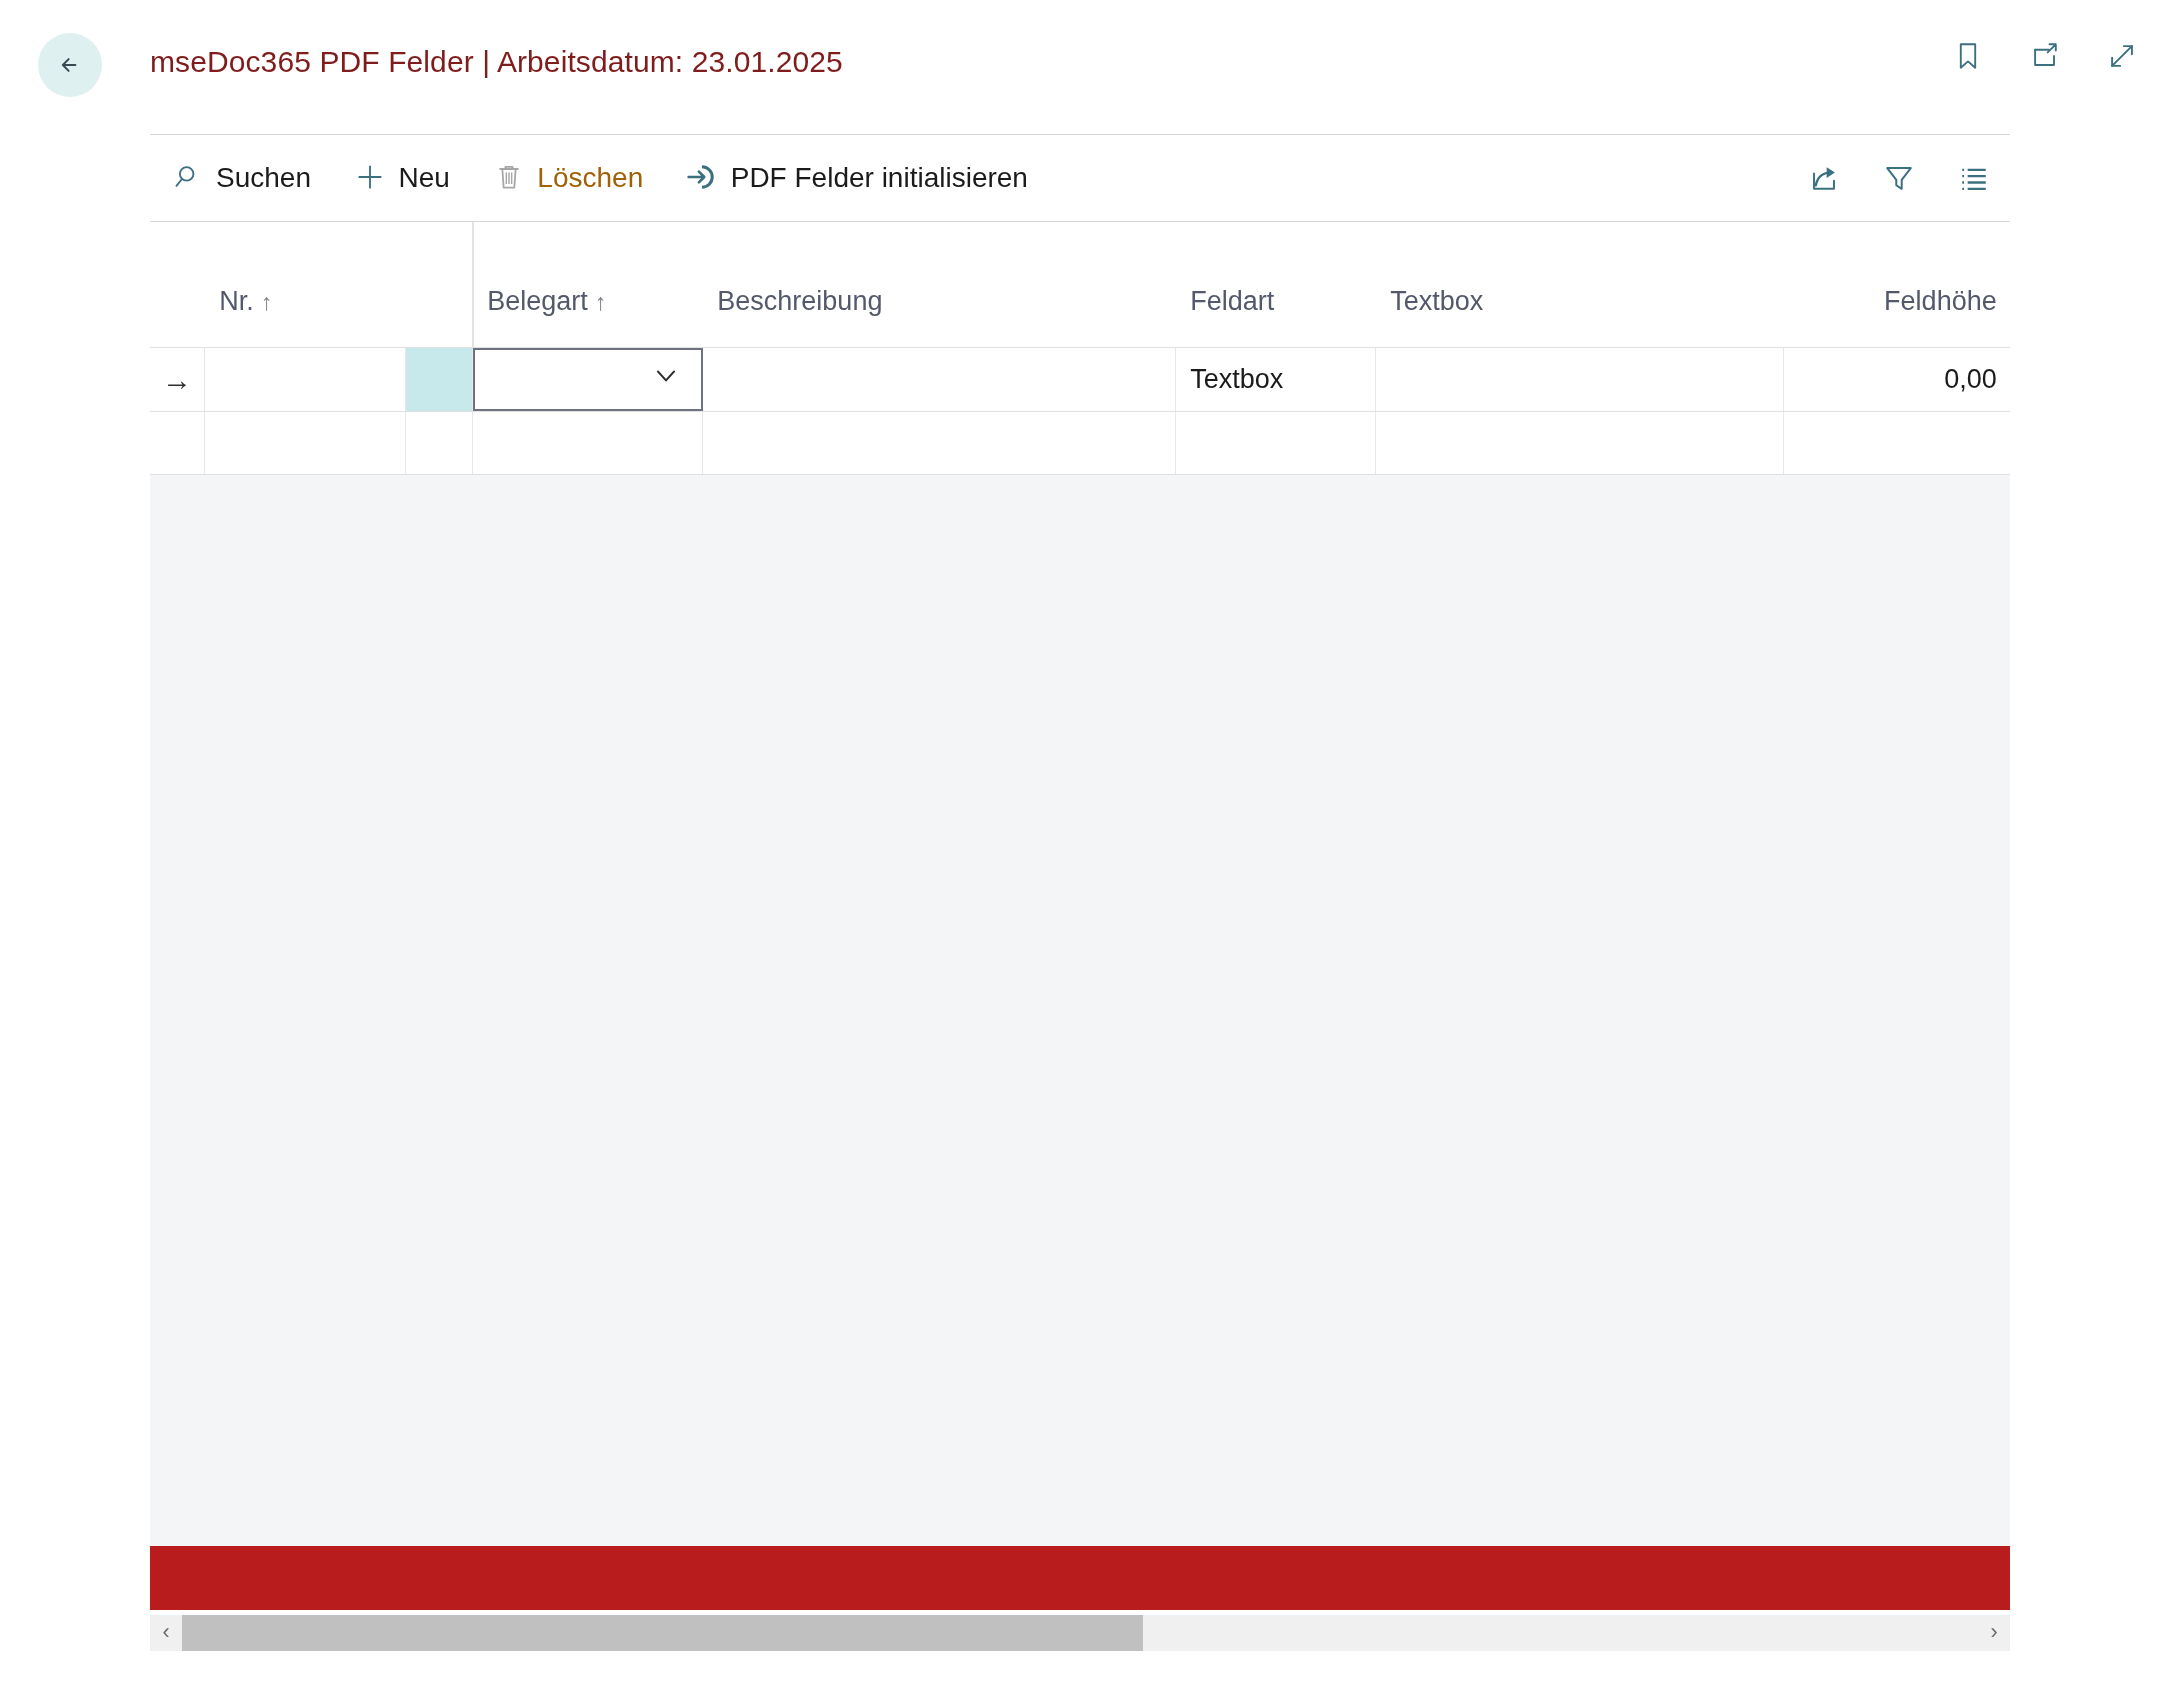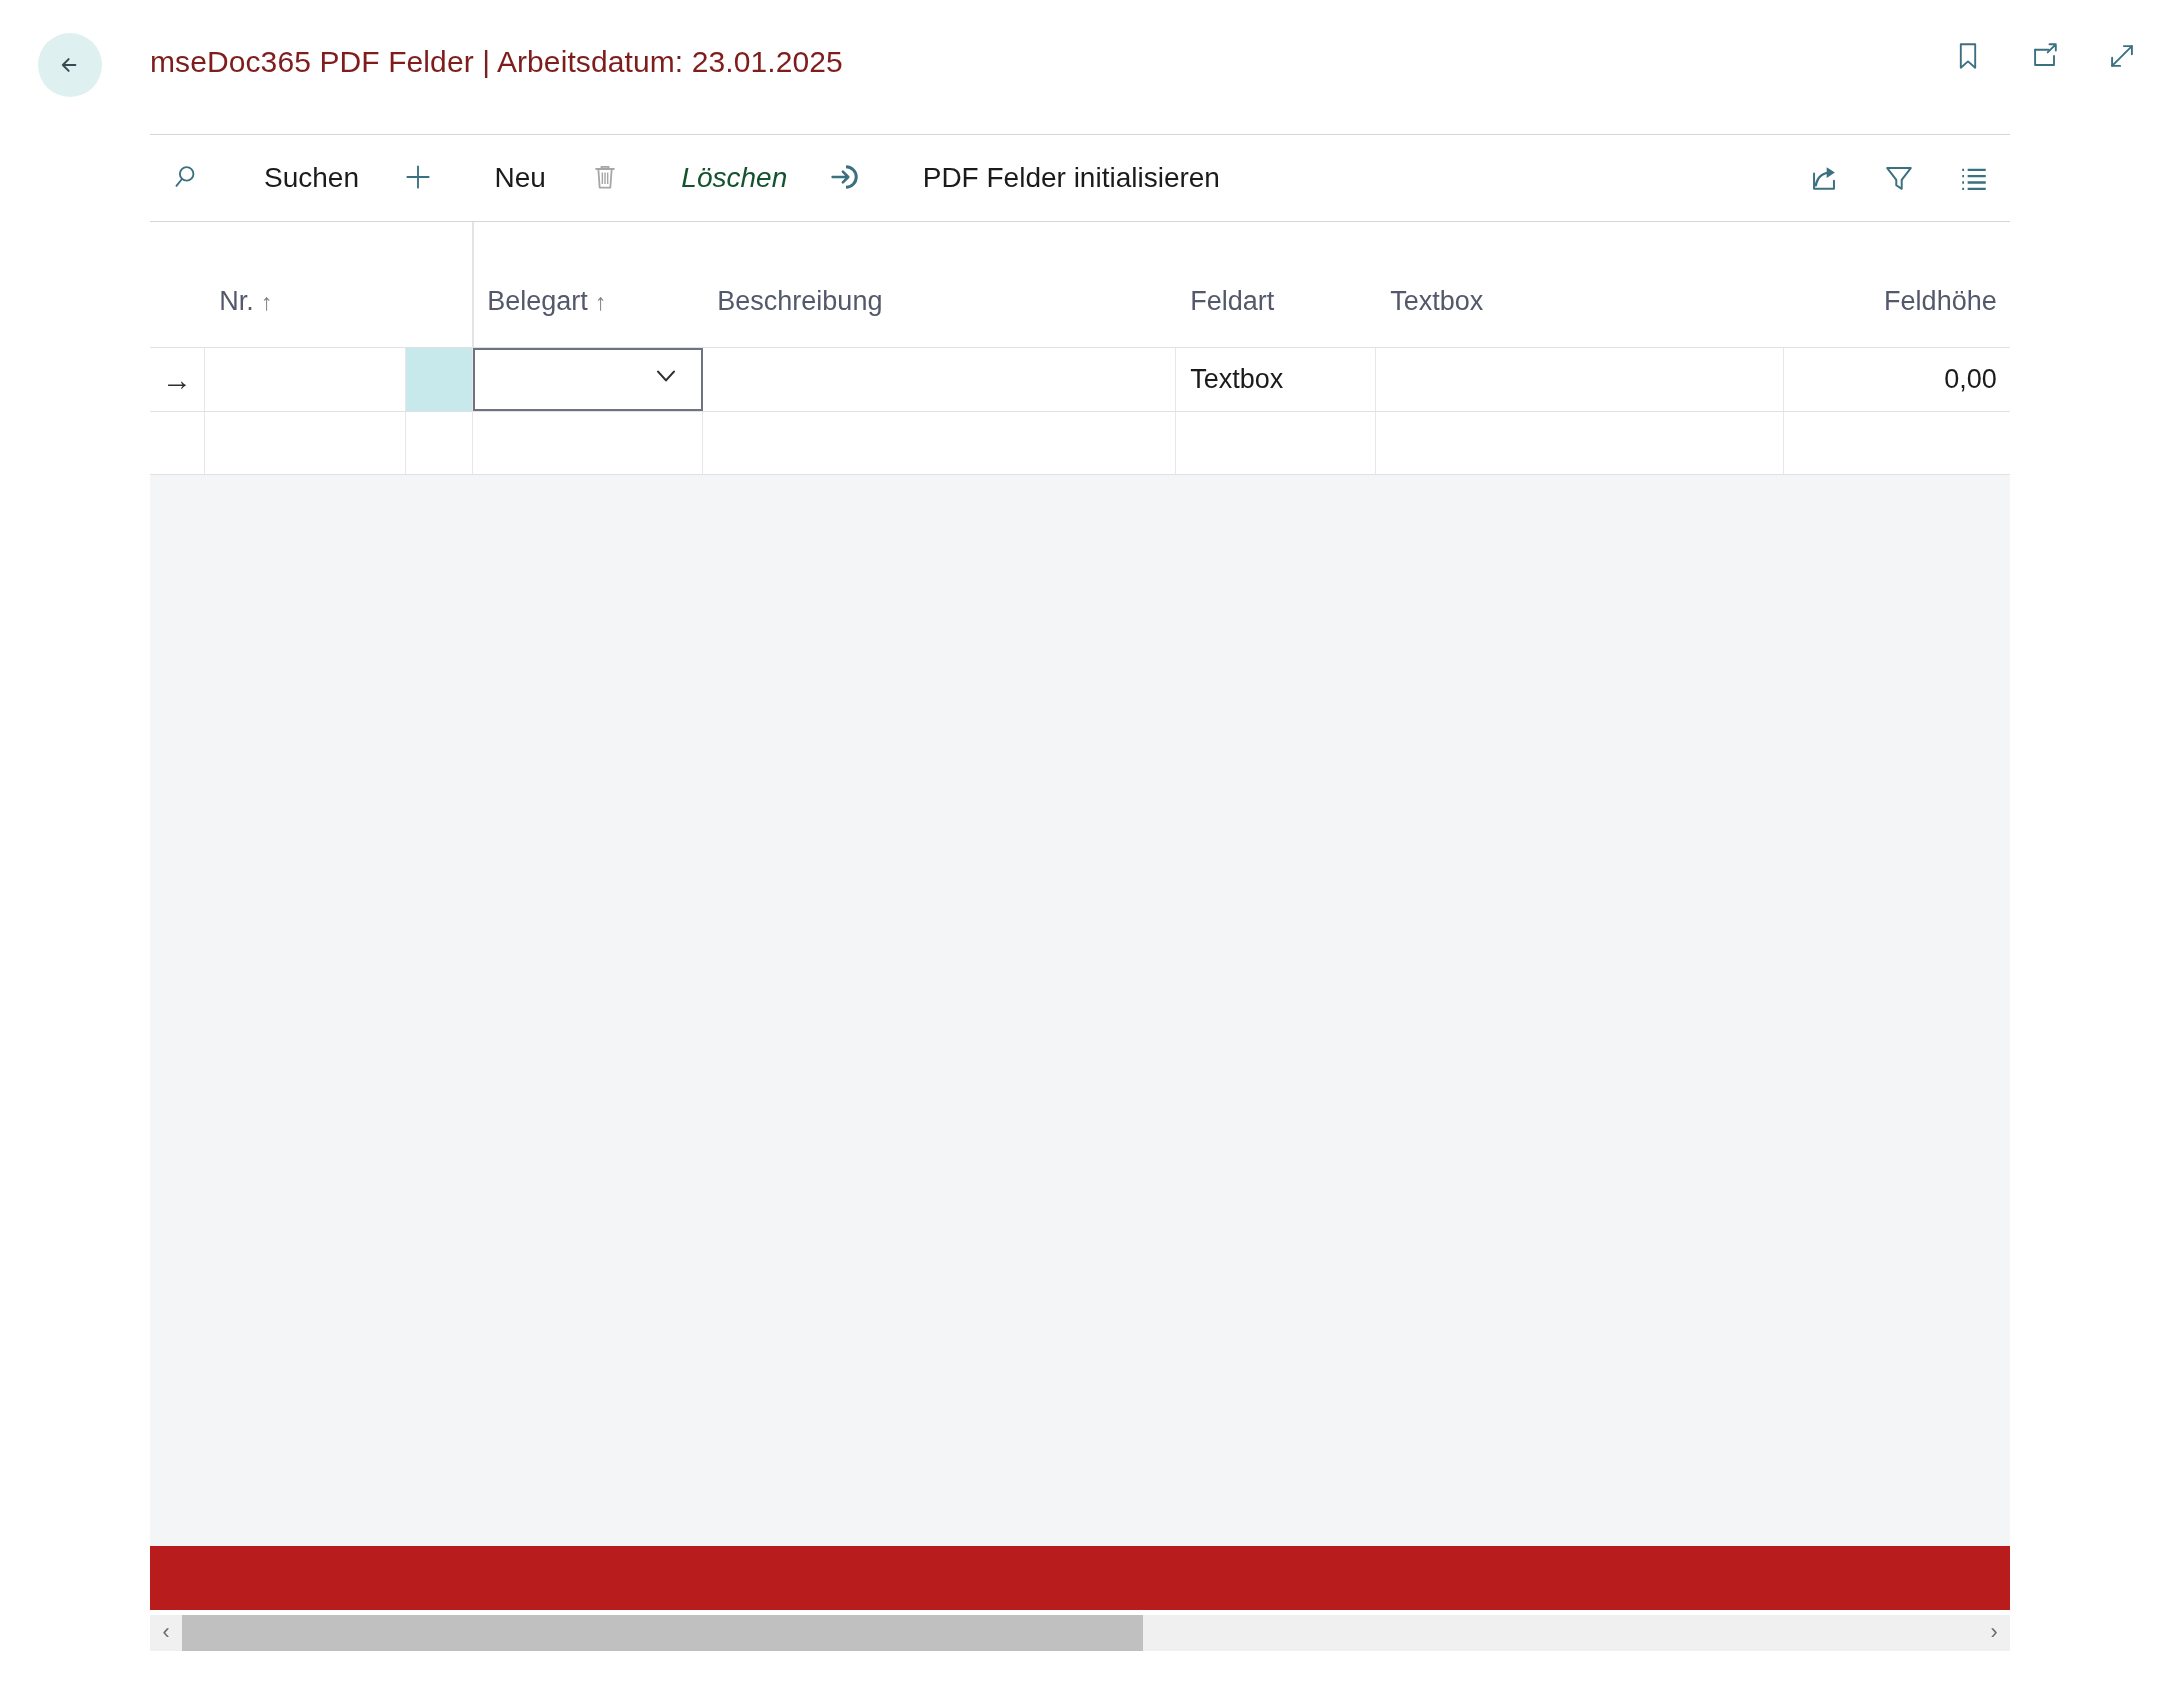--- a/index.html
+++ b/index.html
@@ -77,25 +77,24 @@
     align-items: center;
     gap: 12.5px;
     padding: 0 21.5px;
     height: 86px;
     cursor: pointer;
     white-space: nowrap;
   }
   .tb-item .tb-label {
     font-size: 28px;
     color: #1b1b1b;
-    margin-left: 48px;
   }
   .tb-item.active { background: #ebebeb; }
   .tb-item.disabled { cursor: default; }
-  .tb-item.disabled .tb-label { color: #14532d; font-style: italic; }
+  .tb-item.disabled .tb-label { color: #a16207; }
 
   .tb-right {
     margin-left: auto;
     display: flex;
     align-items: center;
     gap: 32px;
     padding-right: 14.3px;
   }
 
   

